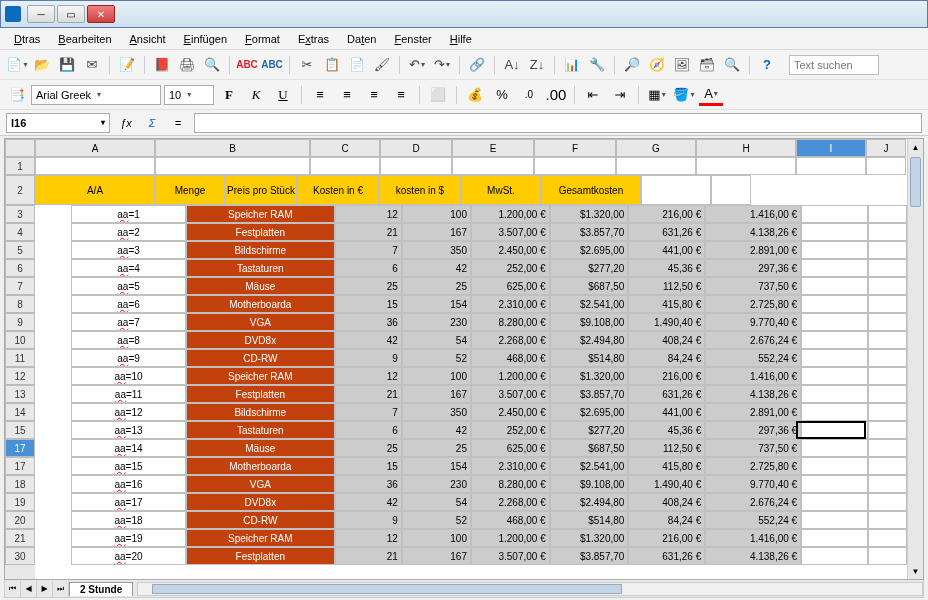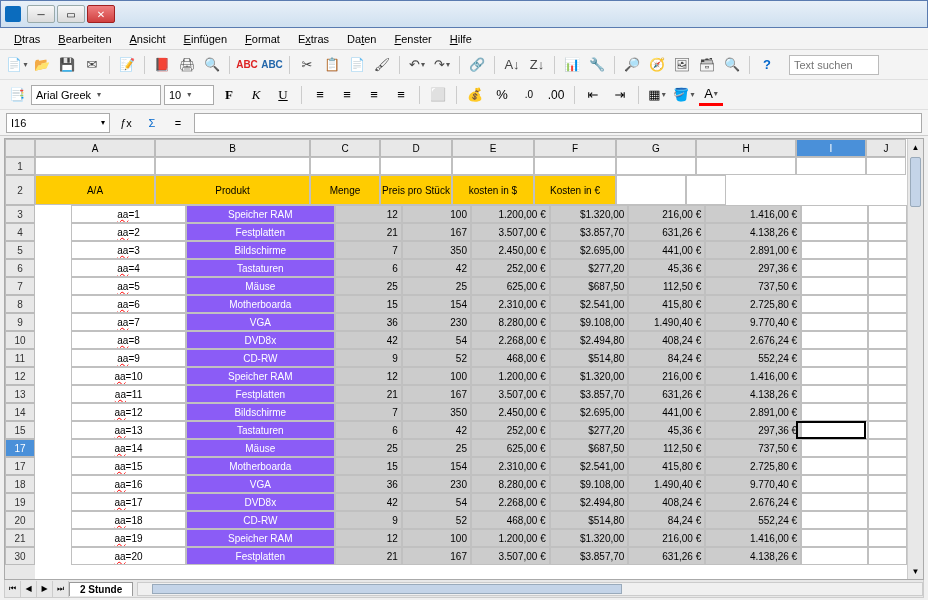--- a/index.html
+++ b/index.html
@@ -21,42 +21,42 @@
 .tb-sep { width: 1px; height: 18px; background: #ccc; margin: 0 3px; }
 .tb-dd { font-size: 8px; color: #555; padding-left: 1px; }
 .search-box { width: 90px; height: 20px; border: 1px solid #bbb; margin-left: 8px; padding: 0 4px; font-size: 11px; }
 
 .fmtbar { height: 30px; background: #f4f4f4; display: flex; align-items: center; padding: 0 6px; gap: 3px; border-bottom: 1px solid #e0e0e0; }
 .combo { height: 20px; border: 1px solid #aaa; background: #fff; display: flex; align-items: center; padding: 0 4px; font-size: 11px; cursor: pointer; }
 .combo .dd { margin-left: 6px; font-size: 8px; color: #555; }
 .fmt-btn { width: 24px; height: 22px; display: flex; align-items: center; justify-content: center; cursor: pointer; font-size: 13px; }
 
 .formulabar { height: 26px; background: #f4f4f4; display: flex; align-items: center; padding: 0 6px; gap: 6px; border-bottom: 1px solid #ccc; }
-.name-box { width: 104px; height: 20px; border: 1px solid #aaa; background: #fff; padding: 0 4px; font-size: 11px; display: flex; align-items: center; justify-content: space-between; }
+.name-box { width: 104px; height: 20px; border: 1px solid #aaa; background: #fff; padding: 0 4px; font-size: 11px; display: flex; align-items: center; justify-content: space-between; font-weight: bold; }
 .name-box .dd { font-size: 8px; }
-.fx-btn { width: 20px; height: 20px; display: flex; align-items: center; justify-content: center; cursor: pointer; }
+.fx-btn { width: 20px; height: 20px; display: flex; align-items: center; justify-content: center; font-style: italic; cursor: pointer; }
 .formula-input { flex: 1; height: 20px; border: 1px solid #aaa; background: #fff; padding: 0 4px; font-size: 11px; }
 
 .sheet-area { position: relative; height: 442px; display: flex; background: #fff; border: 1px solid #aaa; margin: 2px 4px 0 4px; }
 .rownum-col { width: 30px; background: #e8e8e8; }
 .corner { height: 18px; border: 1px solid #bbb; background: #e8e8e8; }
 .rownum { height: 18px; border: 1px solid #bbb; background: #e8e8e8; display: flex; align-items: center; justify-content: center; font-size: 10px; color: #333; cursor: pointer; }
 .rownum.tall { height: 30px; }
 .rownum.sel { background: #4a90d9; color: #fff; }
 
 .grid { flex: 1; overflow: hidden; position: relative; }
 .colheads { display: flex; height: 18px; }
 .colhead { border: 1px solid #bbb; background: #e8e8e8; display: flex; align-items: center; justify-content: center; font-size: 10px; cursor: pointer; }
 .colhead.sel { background: #4a90d9; color: #fff; }
 
 .row { display: flex; height: 18px; }
 .row.tall { height: 30px; }
 .cell { border: 0.5px solid #c0c0c0; display: flex; align-items: center; padding: 0 3px; font-size: 10px; overflow: hidden; white-space: nowrap; }
 .cell.hdr-yellow { background: #ffcc00; color: #000; font-weight: normal; justify-content: center; text-align: center; }
-.cell.col-dblue { background: #8b5cf6; color: #fff; justify-content: center; }
+.cell.col-dblue { background: #c2410c; color: #fff; justify-content: center; }
 .cell.col-gray { background: #cccccc; color: #000; justify-content: flex-end; }
 .cell.blank { background: #fff; }
 .cell.j-center { justify-content: center; margin-left: 36px; }
 .active-cell { border: 2px solid #000; position: absolute; pointer-events: none; }
 
 .vscroll { width: 16px; background: #e8e8e8; border-left: 1px solid #ccc; position: relative; }
 .vscroll .thumb { position: absolute; top: 18px; left: 2px; right: 2px; height: 50px; background: #c4d4e8; border: 1px solid #9ab; border-radius: 2px; }
 .vscroll .arrow { height: 16px; display: flex; align-items: center; justify-content: center; font-size: 8px; cursor: pointer; }
 
 .tab-strip { height: 18px; display: flex; align-items: center; background: #e8e8e8; margin: 0 4px; border: 1px solid #ccc; border-top: none; }
@@ -151,21 +151,21 @@
   <span class="fmt-btn">≡</span>
   <span class="fmt-btn">≡</span>
   <span class="fmt-btn">≡</span>
   <span class="fmt-btn">≡</span>
   <span class="tb-sep"></span>
   <span class="fmt-btn">⬜</span>
   <span class="tb-sep"></span>
   <span class="fmt-btn">💰</span>
   <span class="fmt-btn">%</span>
   <span class="fmt-btn" style="font-size:10px">.0</span>
-  <span class="fmt-btn" style="font-size:12px">.00</span>
+  <span class="fmt-btn" style="font-size:15px">.00</span>
   <span class="tb-sep"></span>
   <span class="fmt-btn">⇤</span>
   <span class="fmt-btn">⇥</span>
   <span class="tb-sep"></span>
   <span class="fmt-btn">▦<span class="tb-dd">▾</span></span>
   <span class="fmt-btn">🪣<span class="tb-dd">▾</span></span>
   <span class="fmt-btn" style="border-bottom:3px solid red">A<span class="tb-dd">▾</span></span>
 </div>
 
 <div class="formulabar">
@@ -228,25 +228,26 @@
           <div class="cell blank wD"></div>
           <div class="cell blank wE"></div>
           <div class="cell blank wF"></div>
           <div class="cell blank wG"></div>
           <div class="cell blank wH"></div>
           <div class="cell blank wI"></div>
           <div class="cell blank wJ"></div>
         </div>
         <div class="row tall">
           <div class="cell hdr-yellow wA">A/A</div>
-          <div class="cell hdr-yellow wB">Produkt</div>
           <div class="cell hdr-yellow wC">Menge</div>
           <div class="cell hdr-yellow wD">Preis pro Stück</div>
+          <div class="cell hdr-yellow wE">Kosten in €</div>
           <div class="cell hdr-yellow wF">kosten in $</div>
-          <div class="cell hdr-yellow wE">Kosten in €</div>
+          <div class="cell hdr-yellow wG">MwSt.</div>
+          <div class="cell hdr-yellow wH">Gesamtkosten</div>
           <div class="cell blank wI"></div>
           <div class="cell blank wJ"></div>
         </div>
         <div class="row">
           <div class="cell blank j-center wA">
             <span style="border-bottom:1px wavy red"><span style="text-decoration:red wavy underline">aa</span>=1</span>
           </div>
           <div class="cell col-dblue wB">Speicher RAM</div>
           <div class="cell col-gray wC">12</div>
           <div class="cell col-gray wD">100</div>

